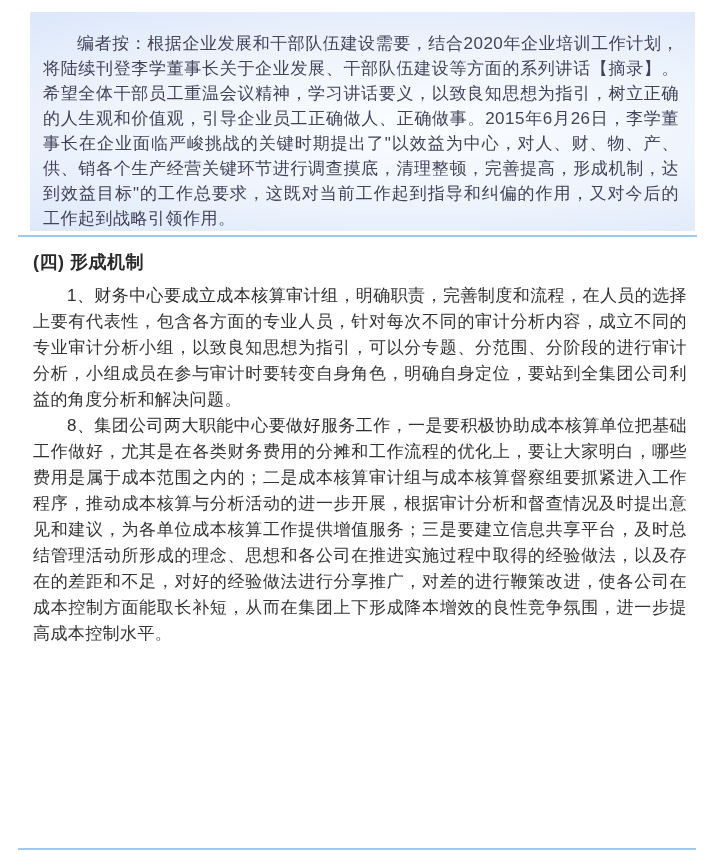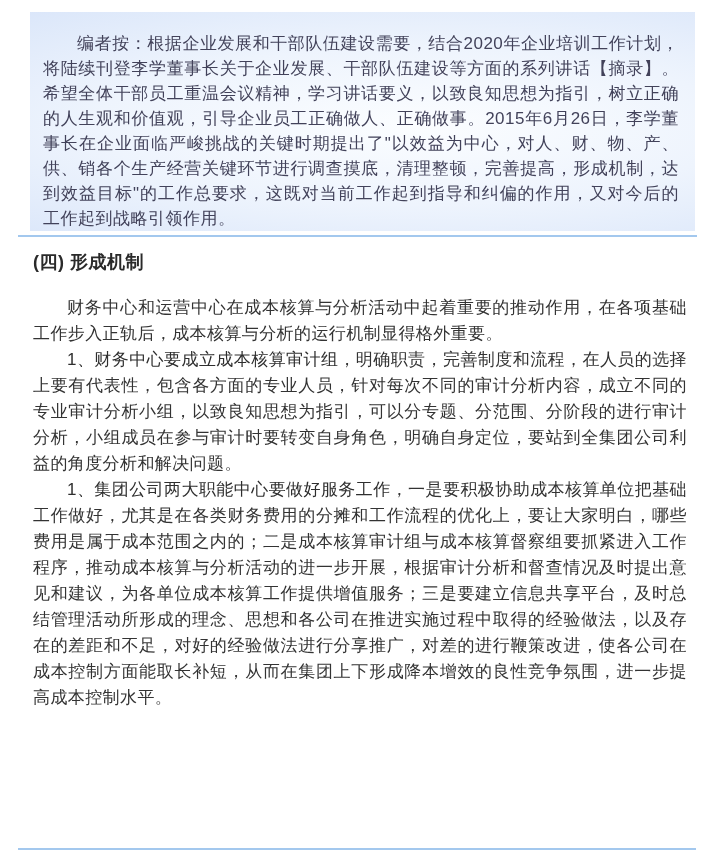--- a/index.html
+++ b/index.html
@@ -48,21 +48,21 @@
     position: absolute;
     left: 33px;
     top: 249px;
     width: 654px;
   }
   .section-heading {
     font-size: 18px;
     line-height: 27px;
     font-weight: bold;
     color: #2a2a2a;
-    margin-bottom: 19px;
+    margin-bottom: 7px;
     letter-spacing: 0.5px;
   }
   .article p {
     font-size: 17px;
     line-height: 26px;
     color: #333333;
     text-align: justify;
     text-indent: 2em;
     letter-spacing: 0.4px;
   }
@@ -78,23 +78,22 @@
 
   <div class="editor-note">
     <p>编者按：根据企业发展和干部队伍建设需要，结合2020年企业培训工作计划，将陆续刊登李学董事长关于企业发展、干部队伍建设等方面的系列讲话【摘录】。希望全体干部员工重温会议精神，学习讲话要义，以致良知思想为指引，树立正确的人生观和价值观，引导企业员工正确做人、正确做事。2015年6月26日，李学董事长在企业面临严峻挑战的关键时期提出了"以效益为中心，对人、财、物、产、供、销各个生产经营关键环节进行调查摸底，清理整顿，完善提高，形成机制，达到效益目标"的工作总要求，这既对当前工作起到指导和纠偏的作用，又对今后的工作起到战略引领作用。</p>
   </div>
 
   <div class="divider divider-top"></div>
 
   <div class="article">
     <div class="section-heading">(四) 形成机制</div>
 
-    <p><span class="lead"></span><span>财务中心和运营中心在成本核算与分析活动中起着重要的推动作用，在各项基础工作步入正轨后，成本核算与分析的运行机制显得格外重要。</span></p>
 
     <p><span class="lead">1、财务中心要成立成本核算审计组</span><span>，明确职责，完善制度和流程，在人员的选择上要有代表性，包含各方面的专业人员，针对每次不同的审计分析内容，成立不同的专业审计分析小组，以致良知思想为指引，可以分专题、分范围、分阶段的进行审计分析，小组成员在参与审计时要转变自身角色，明确自身定位，要站到全集团公司利益的角度分析和解决问题。</span></p>
 
 
-    <p><span class="lead">1、集团公司两大职能中心要做好服务工作</span><span>，一是要积极协助成本核算单位把基础工作做好，尤其是在各类财务费用的分摊和工作流程的优化上，要让大家明白，哪些费用是属于成本范围之内的；二是成本核算审计组与成本核算督察组要抓紧进入工作程序，推动成本核算与分析活动的进一步开展，根据审计分析和督查情况及时提出意见和建议，为各单位成本核算工作提供增值服务；三是要建立信息共享平台，及时总结管理活动所形成的理念、思想和各公司在推进实施过程中取得的经验做法，以及存在的差距和不足，对好的经验做法进行分享推广，对差的进行鞭策改进，使各公司在成本控制方面能取长补短，从而在集团上下形成降本增效的良性竞争氛围，进一步提高成本控制水平。</span></p>
+    <p><span class="lead">8、集团公司两大职能中心要做好服务工作</span><span>，一是要积极协助成本核算单位把基础工作做好，尤其是在各类财务费用的分摊和工作流程的优化上，要让大家明白，哪些费用是属于成本范围之内的；二是成本核算审计组与成本核算督察组要抓紧进入工作程序，推动成本核算与分析活动的进一步开展，根据审计分析和督查情况及时提出意见和建议，为各单位成本核算工作提供增值服务；三是要建立信息共享平台，及时总结管理活动所形成的理念、思想和各公司在推进实施过程中取得的经验做法，以及存在的差距和不足，对好的经验做法进行分享推广，对差的进行鞭策改进，使各公司在成本控制方面能取长补短，从而在集团上下形成降本增效的良性竞争氛围，进一步提高成本控制水平。</span></p>
   </div>
 
   <div class="divider divider-bottom"></div>
 
 </div>
 
 </body></html>

